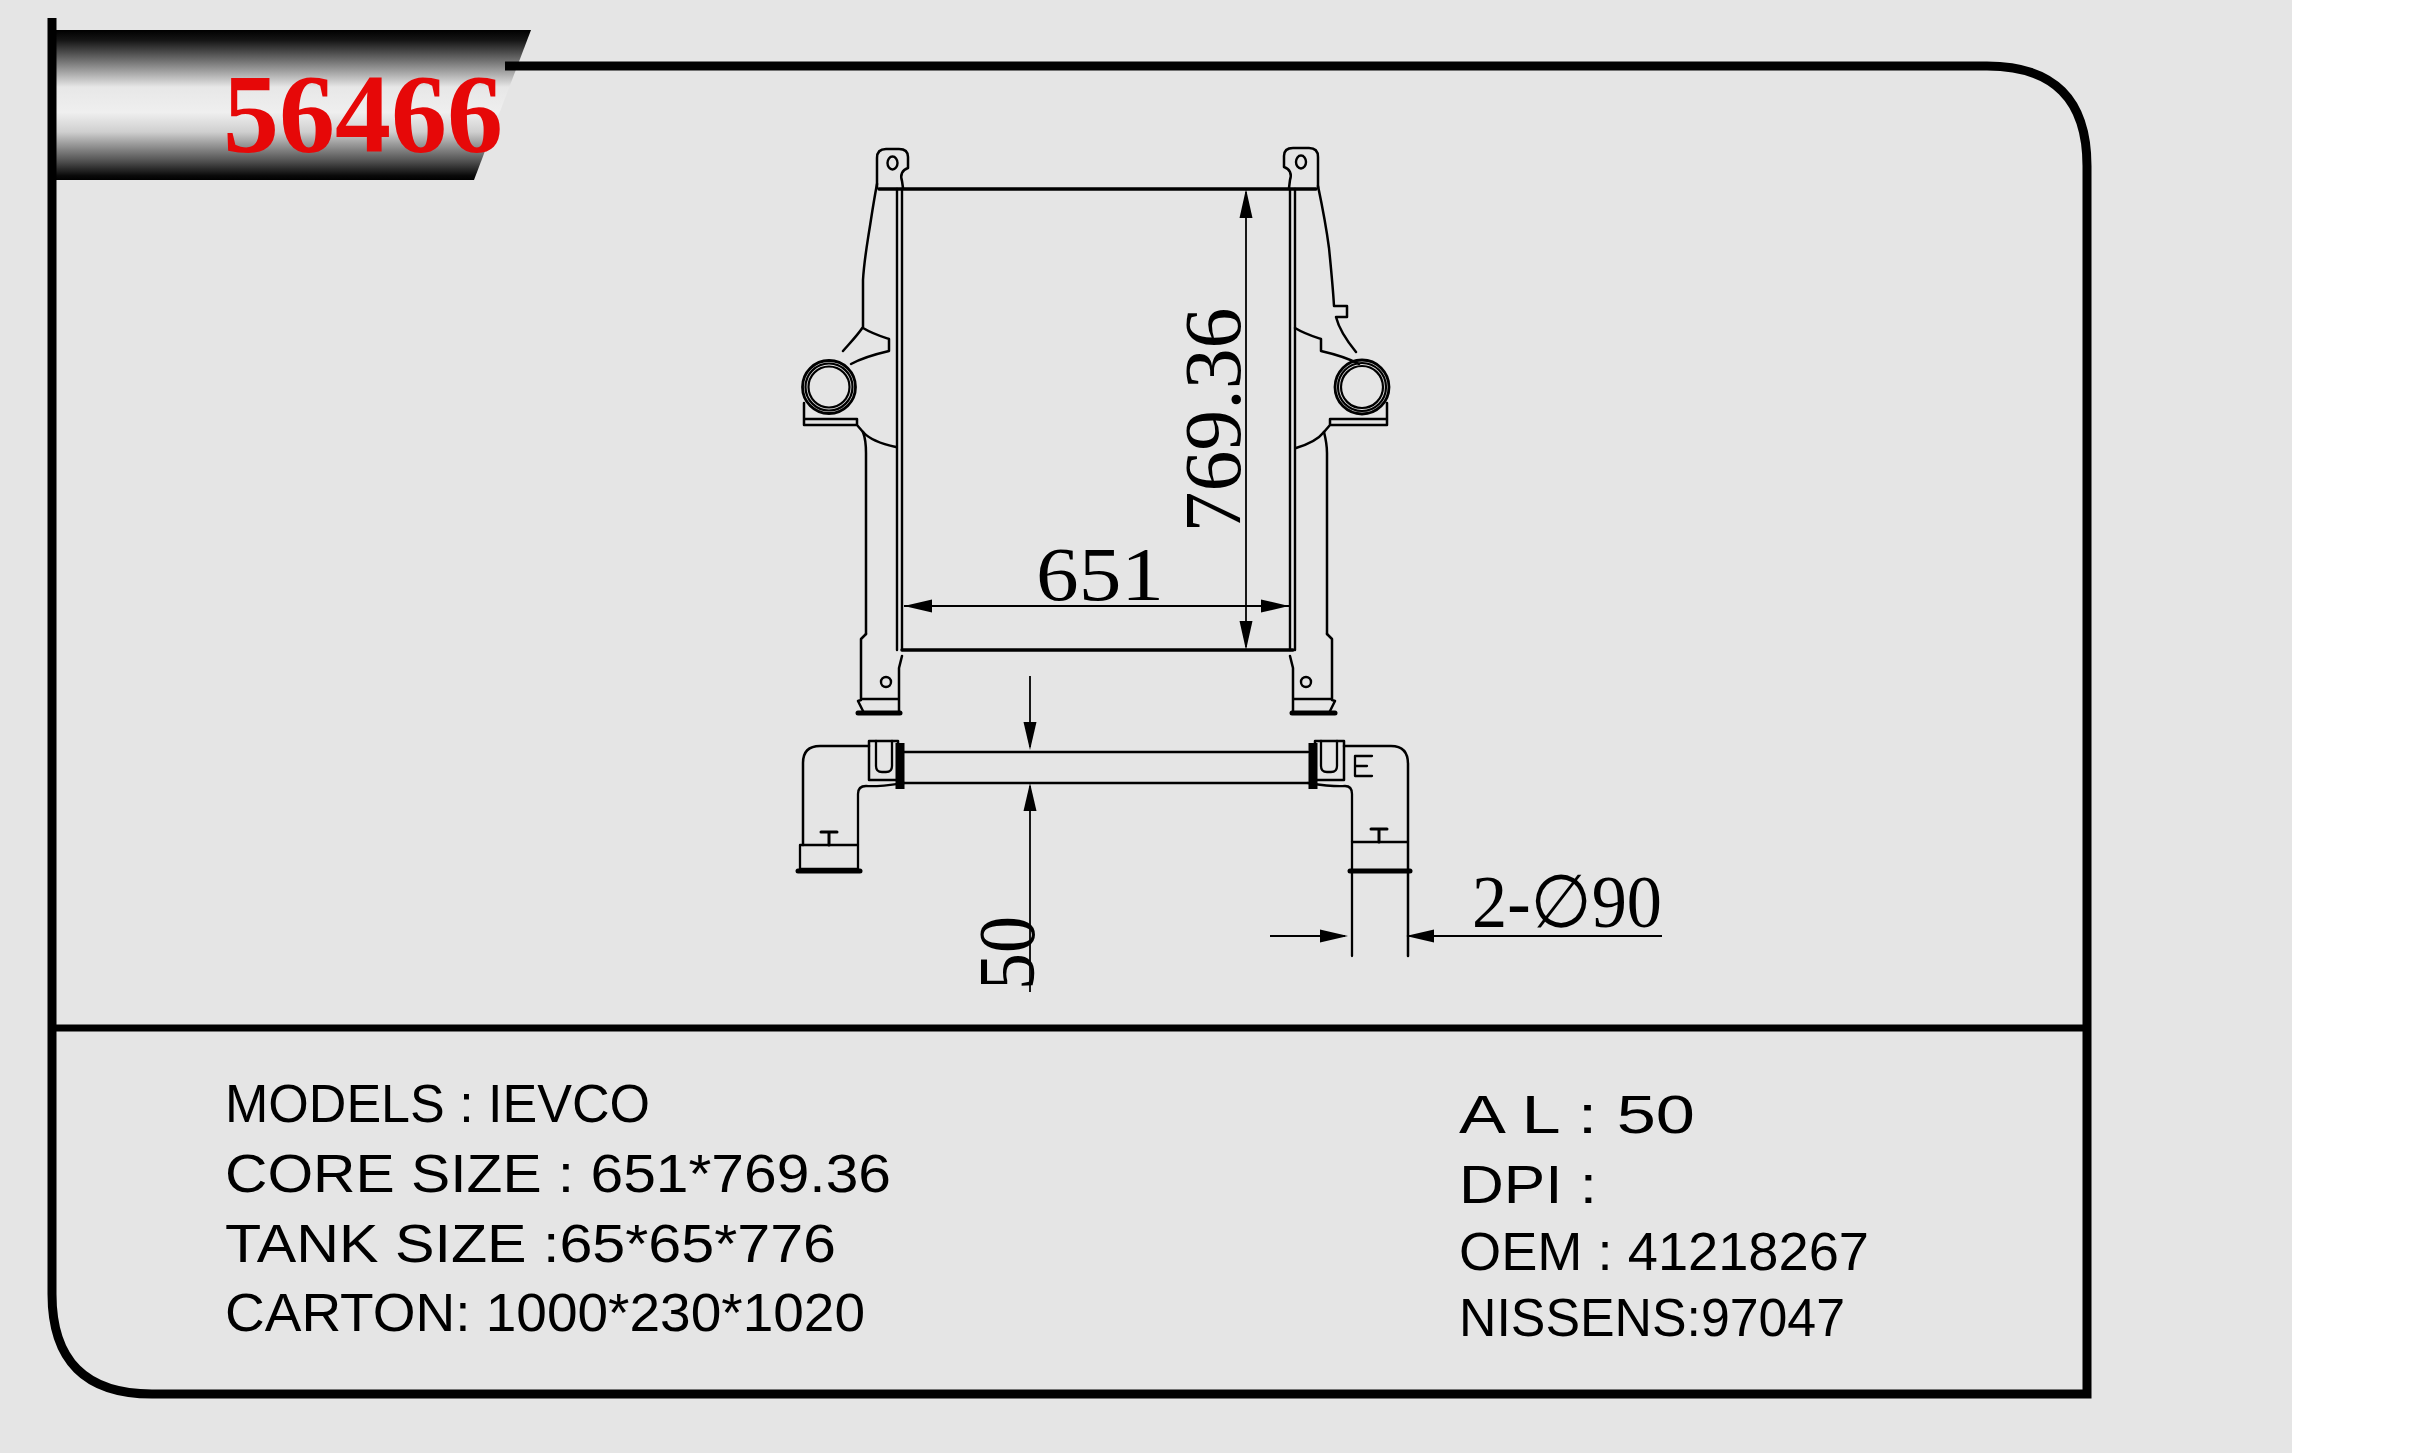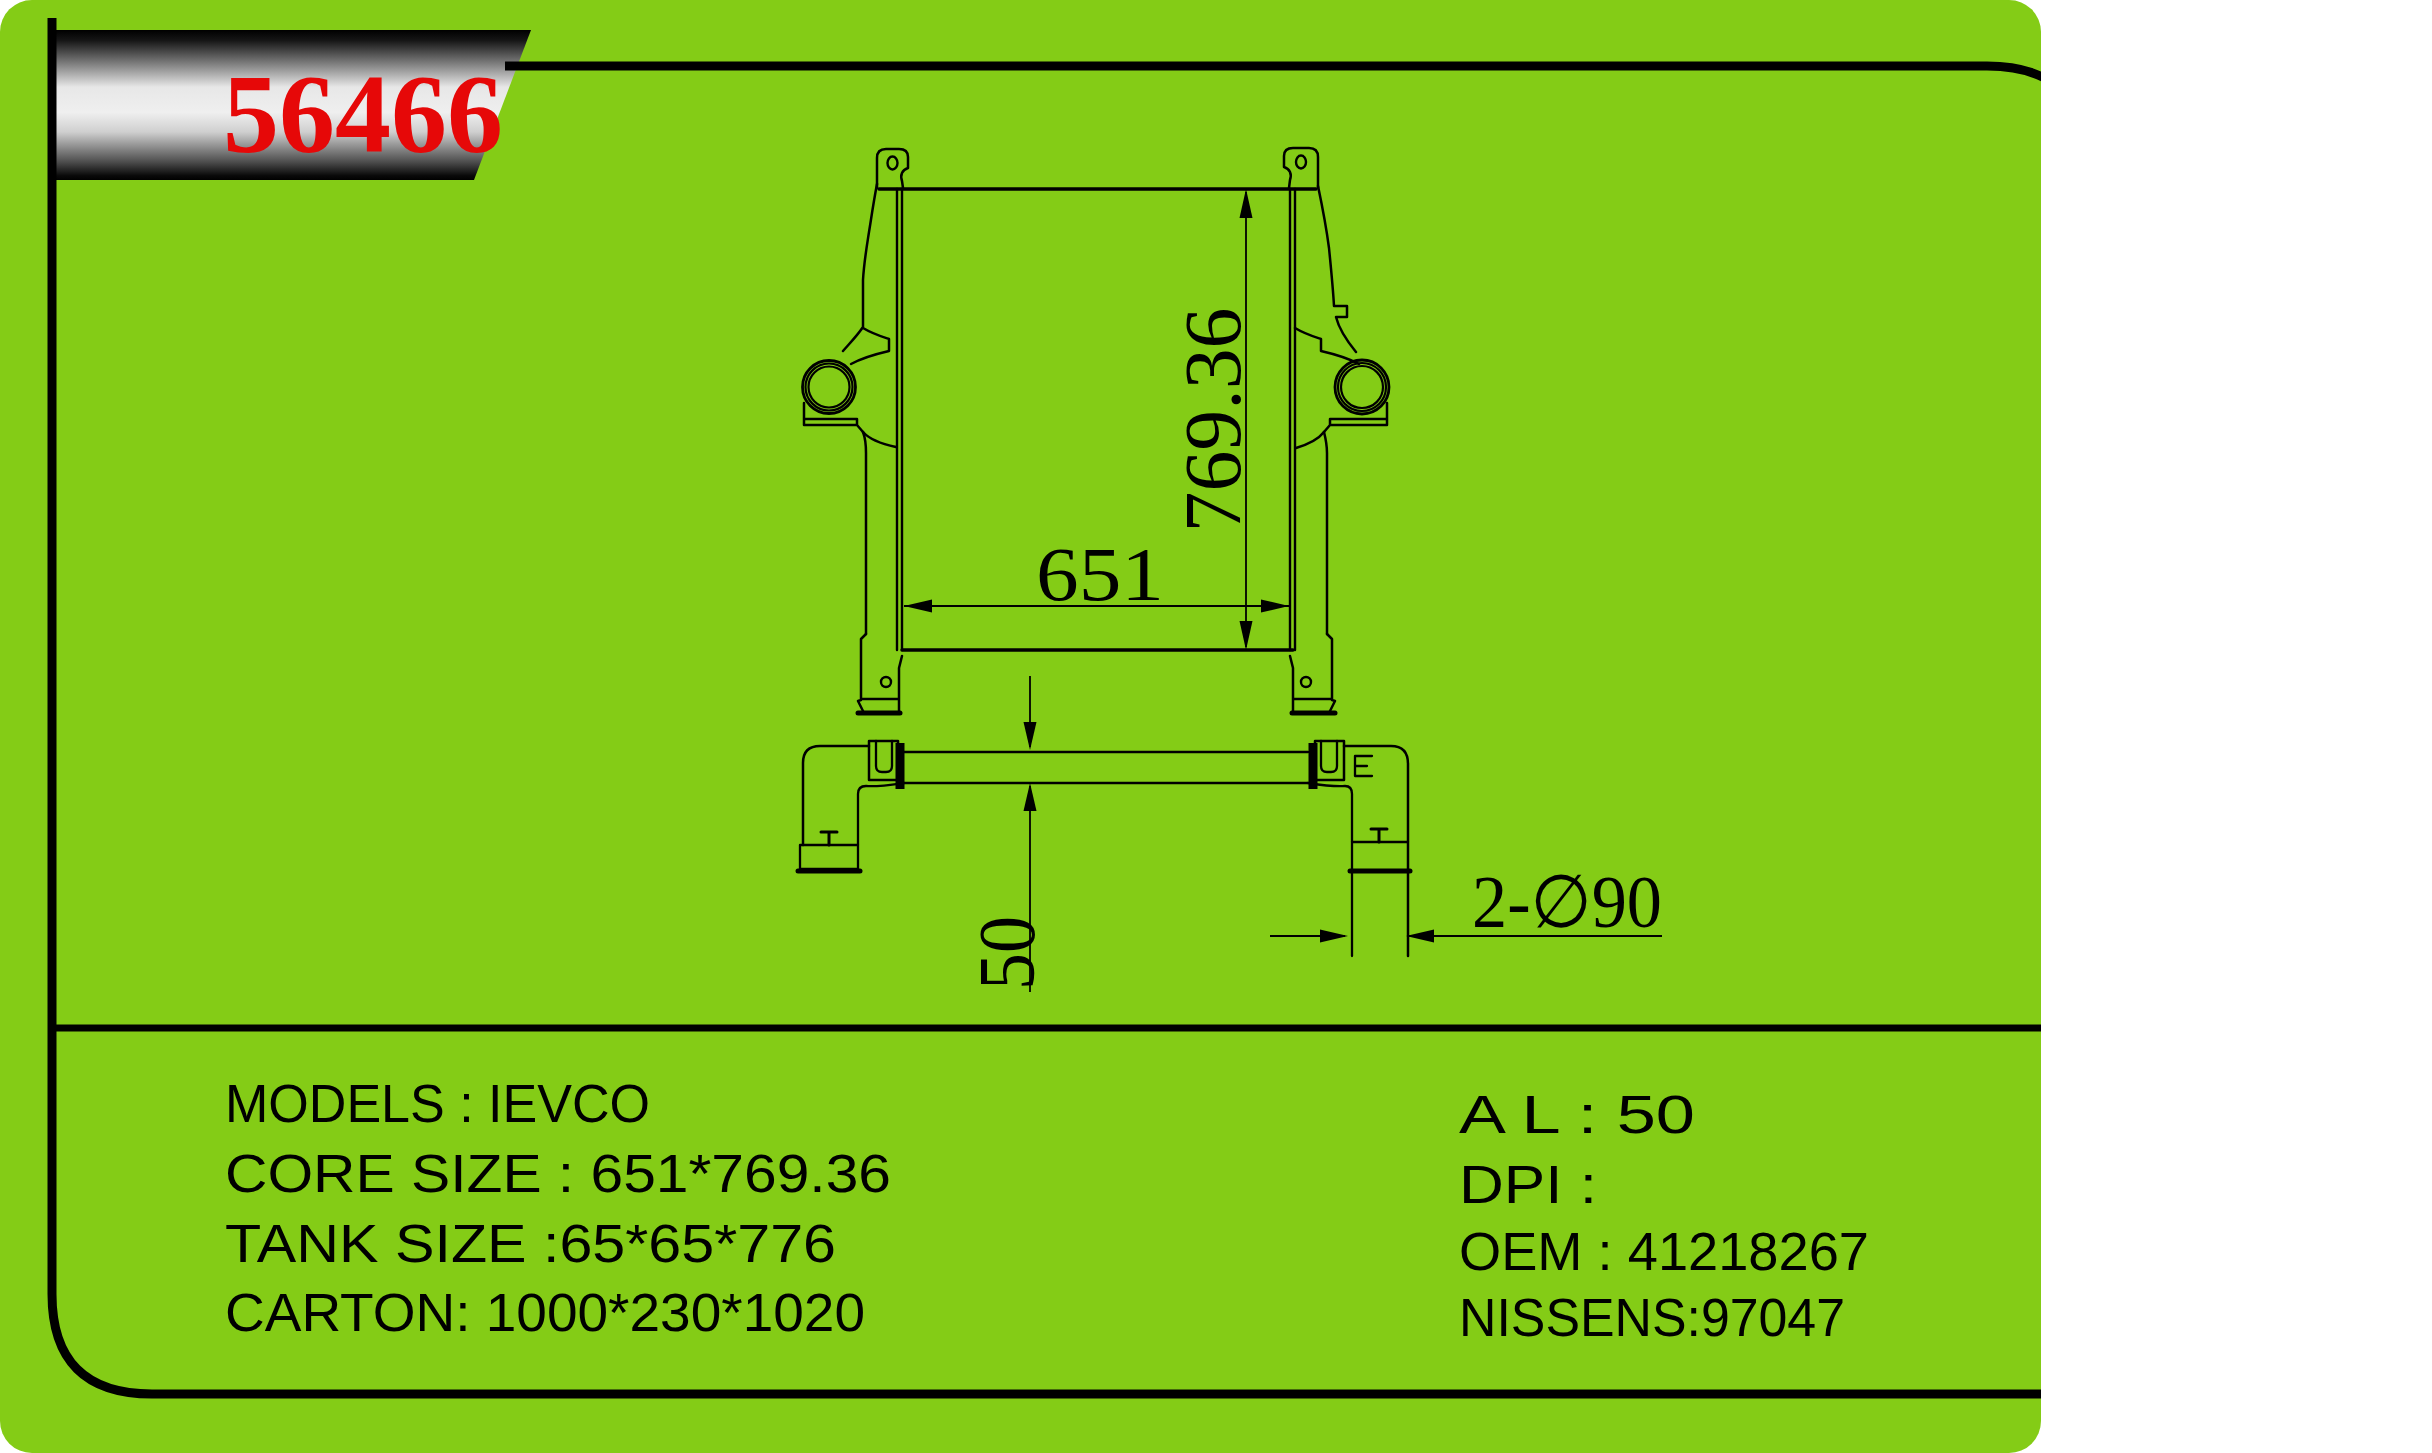--- a/index.html
+++ b/index.html
@@ -1,16 +1,16 @@
 <!DOCTYPE html>
 <html><head>
 <meta charset="utf-8">
 <style>
   html,body{margin:0;padding:0;background:#ffffff;}
-  .sheet{position:relative;width:2041px;height:1453px;background:#84cc16;overflow:hidden;border-radius:32px;}
+  .sheet{position:relative;width:2292px;height:1453px;background:#e5e5e5;overflow:hidden;}
   svg{position:absolute;left:0;top:0;}
   text{user-select:none;}
   .dimtext{font-family:"Liberation Serif","DejaVu Serif",serif;fill:#000;}
   .spectext{font-family:"Liberation Sans","DejaVu Sans",sans-serif;fill:#000;}
   .banner-num{font-family:"Liberation Serif","DejaVu Serif",serif;font-weight:bold;}
 </style>
 </head>
 <body>
 
 <div class="sheet">

